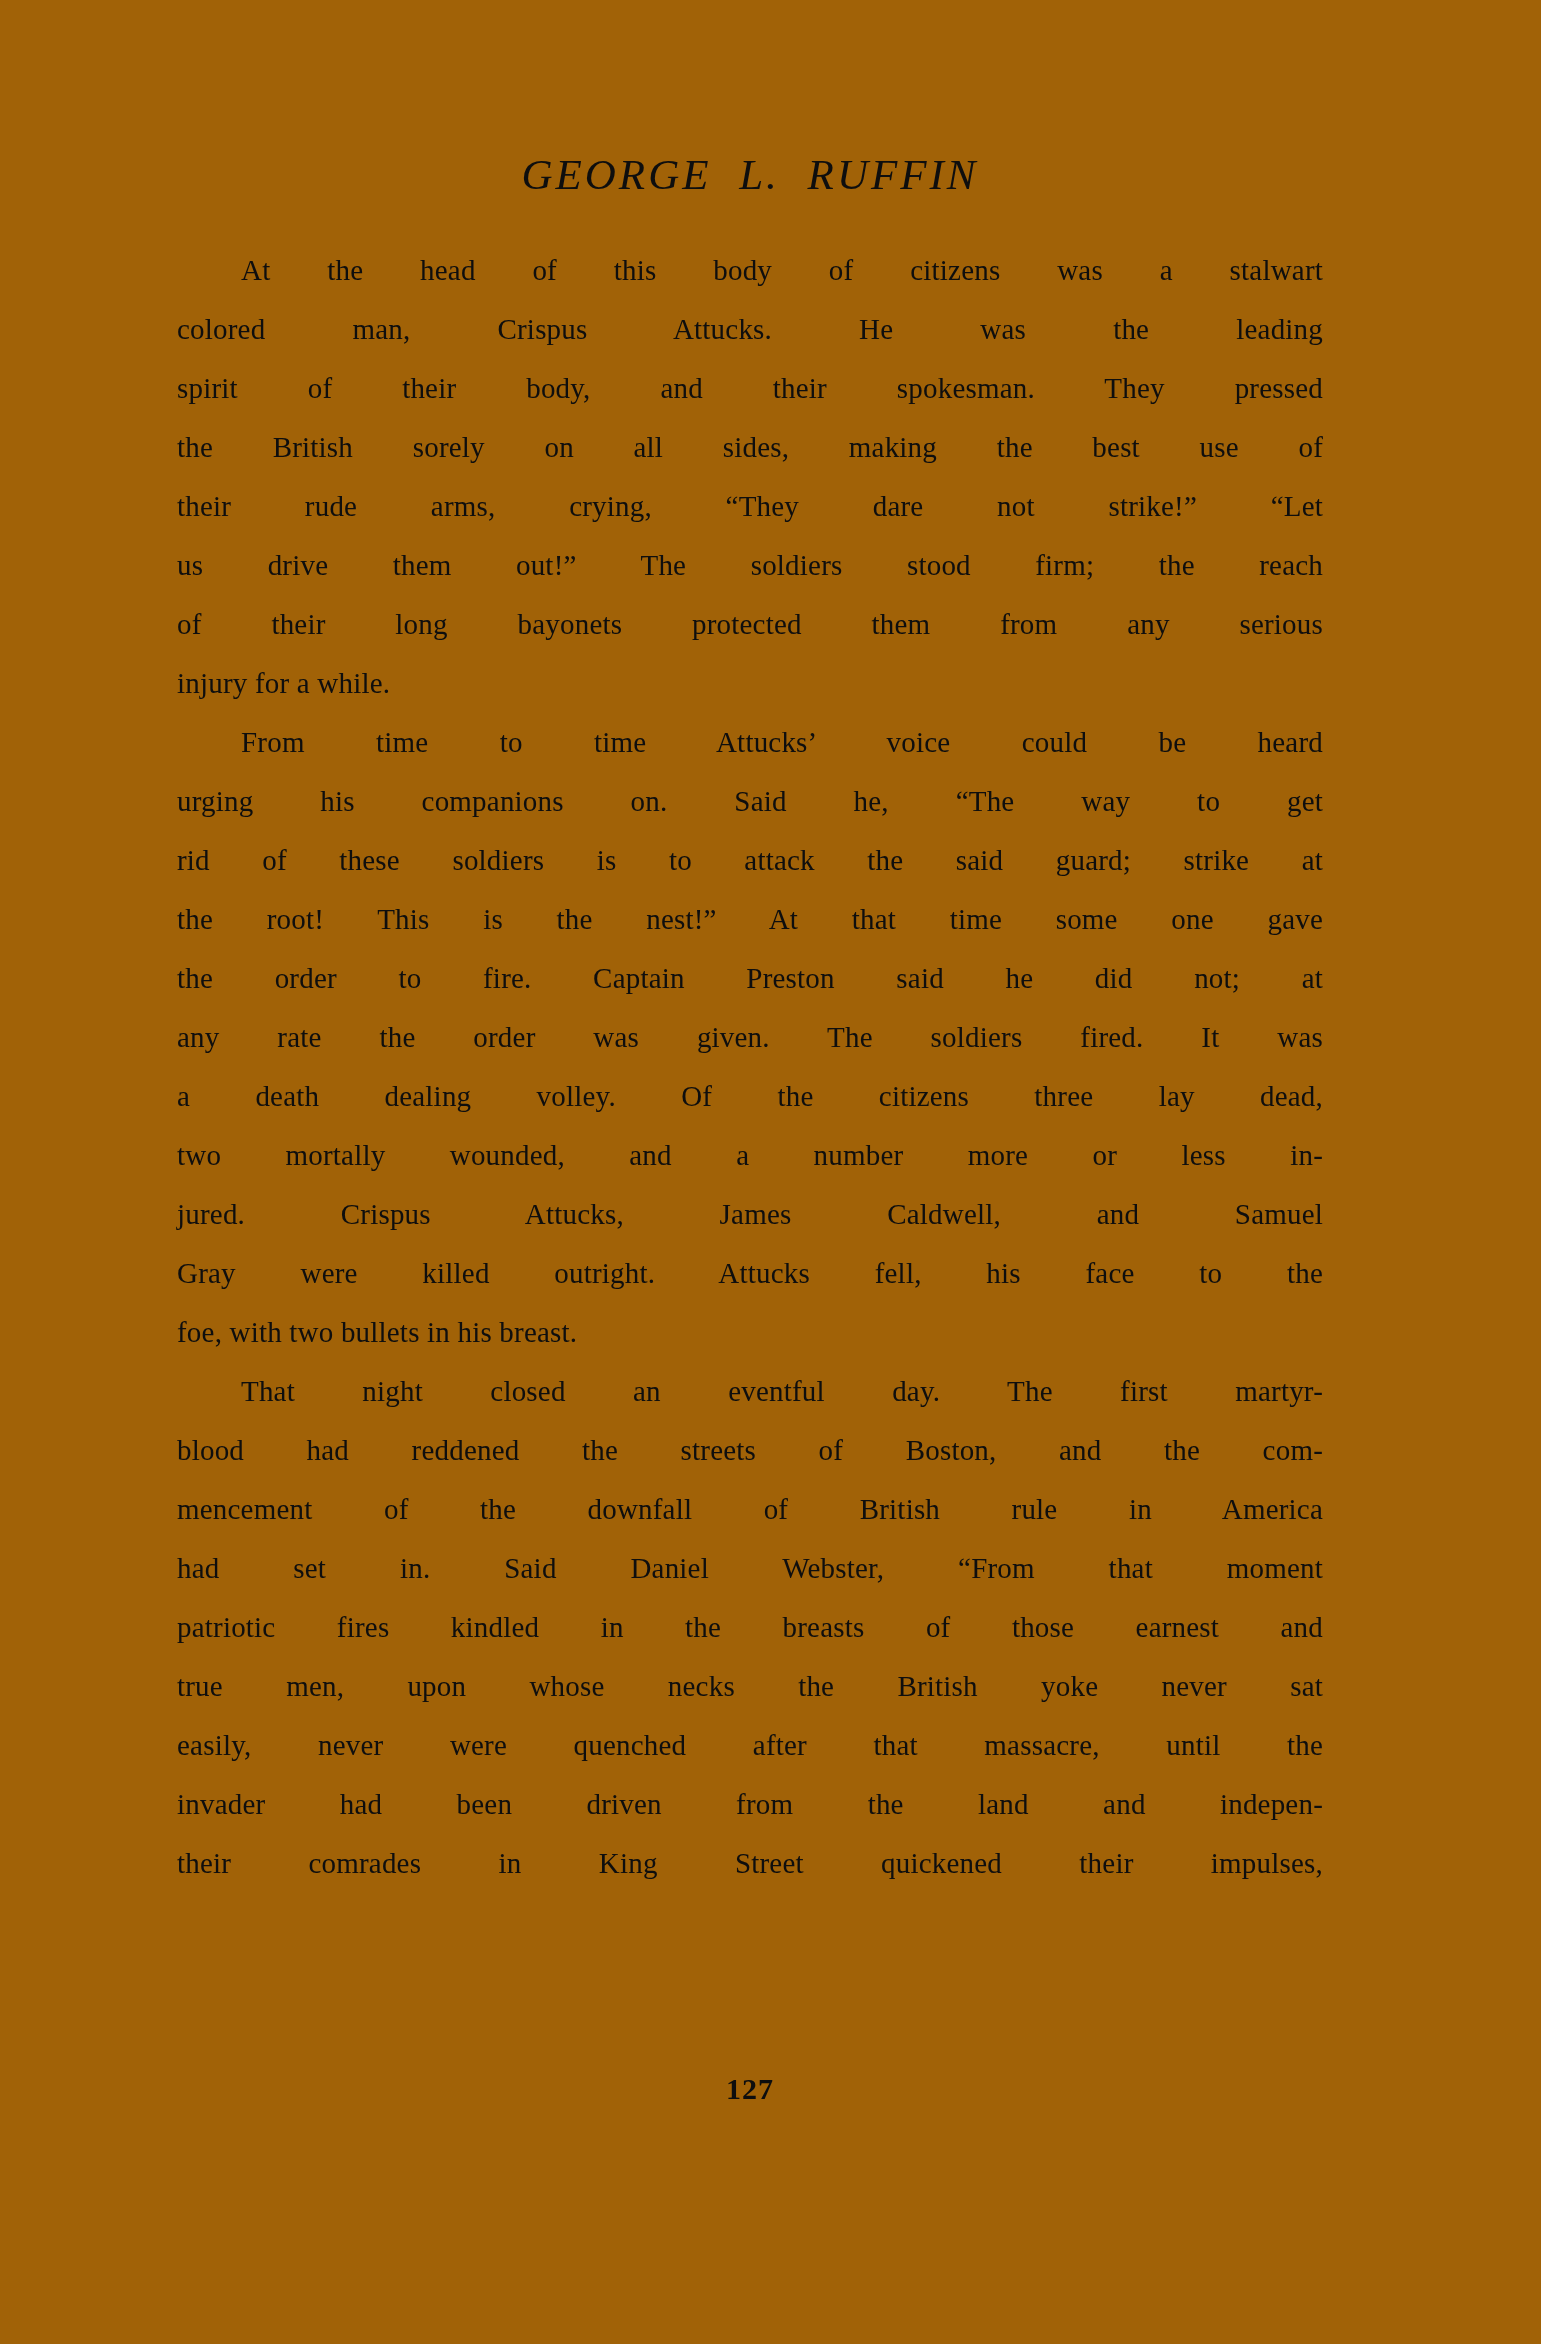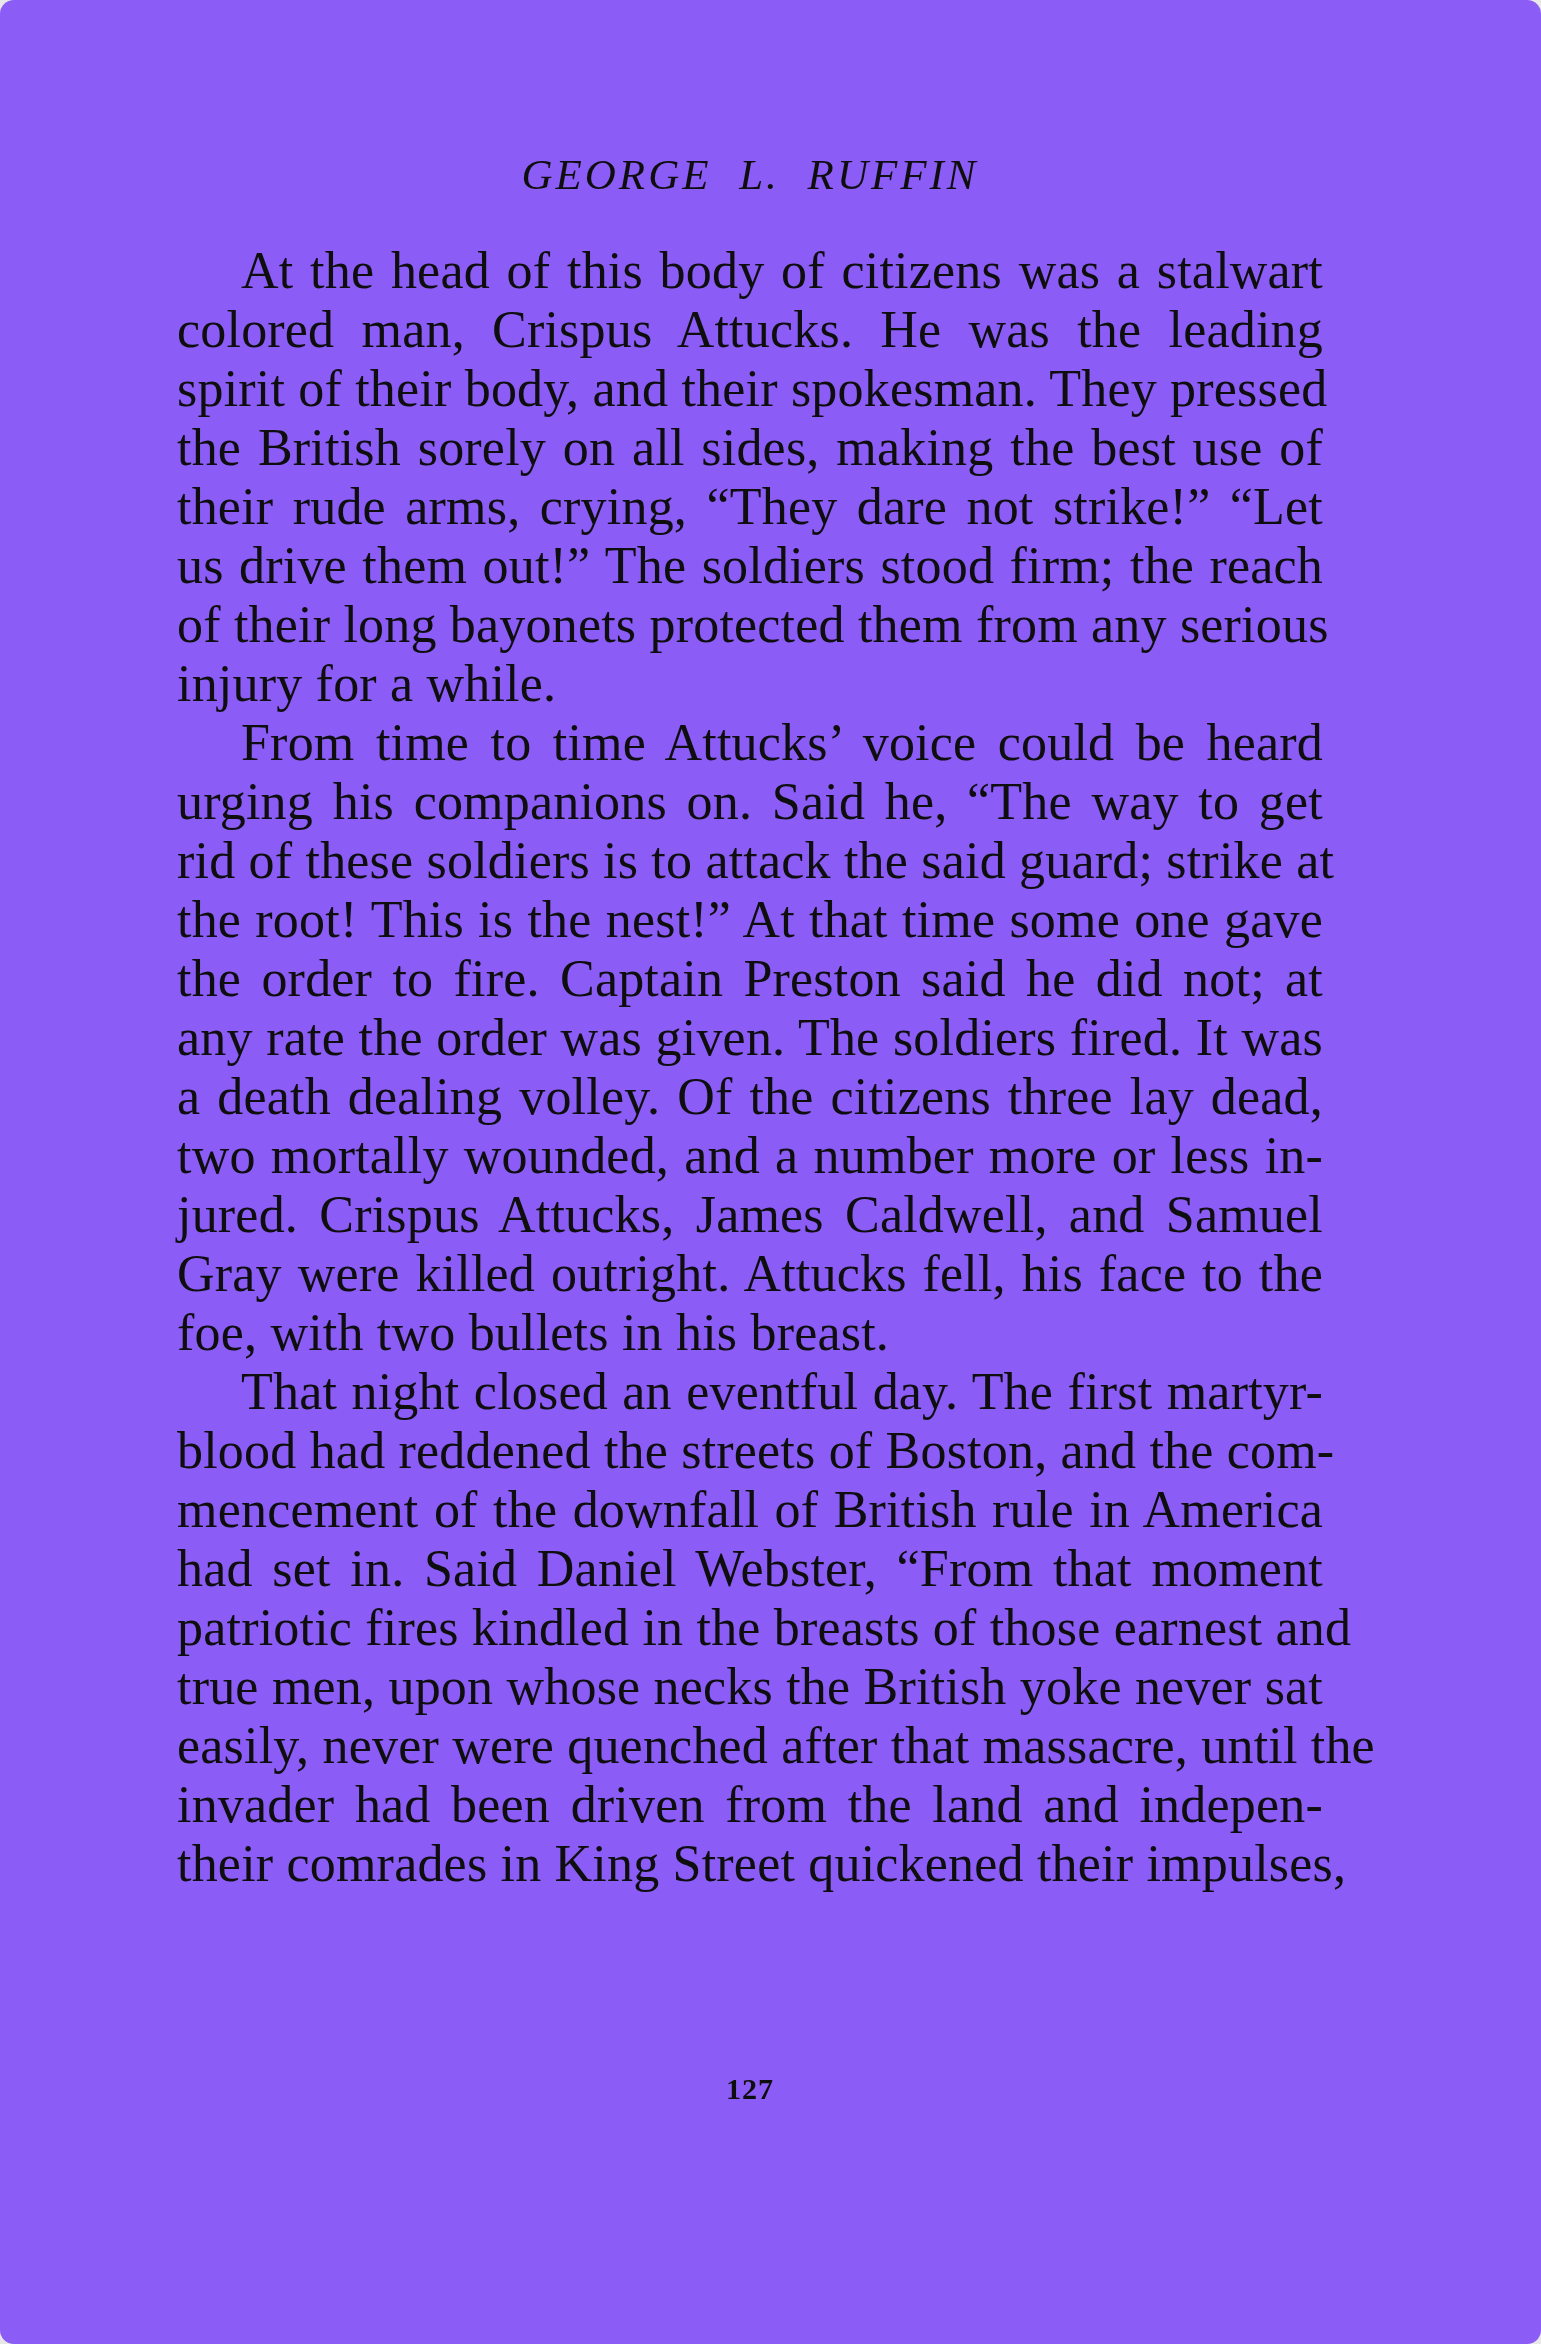--- a/index.html
+++ b/index.html
@@ -4,25 +4,24 @@
 <style>
   html, body {
     margin: 0;
     padding: 0;
     background: #e8e8e8;
   }
   .page {
     position: relative;
     width: 1541px;
     height: 2344px;
-    background: #8b5cf6;
+    background: #a16207;
     overflow: hidden;
     font-family: "Liberation Serif", "DejaVu Serif", serif;
     color: #0e0e0e;
-    border-radius: 14px;
   }
   .running-head {
     position: absolute;
     top: 150px;
     left: 177px;
     width: 1146px;
     text-align: center;
     font-style: italic;
     font-size: 43px;
     letter-spacing: 3px;
@@ -32,21 +31,21 @@
   }
   .text-block {
     position: absolute;
     top: 241px;
     left: 177px;
     width: 1146px;
   }
   .line {
     height: 59px;
     line-height: 59px;
-    font-size: 52px;
+    font-size: 29px;
     text-align: justify;
     text-align-last: justify;
     white-space: nowrap;
     letter-spacing: 0.2px;
   }
   .line.indent {
     padding-left: 64px;
   }
   .line.para-end {
     text-align-last: left;

